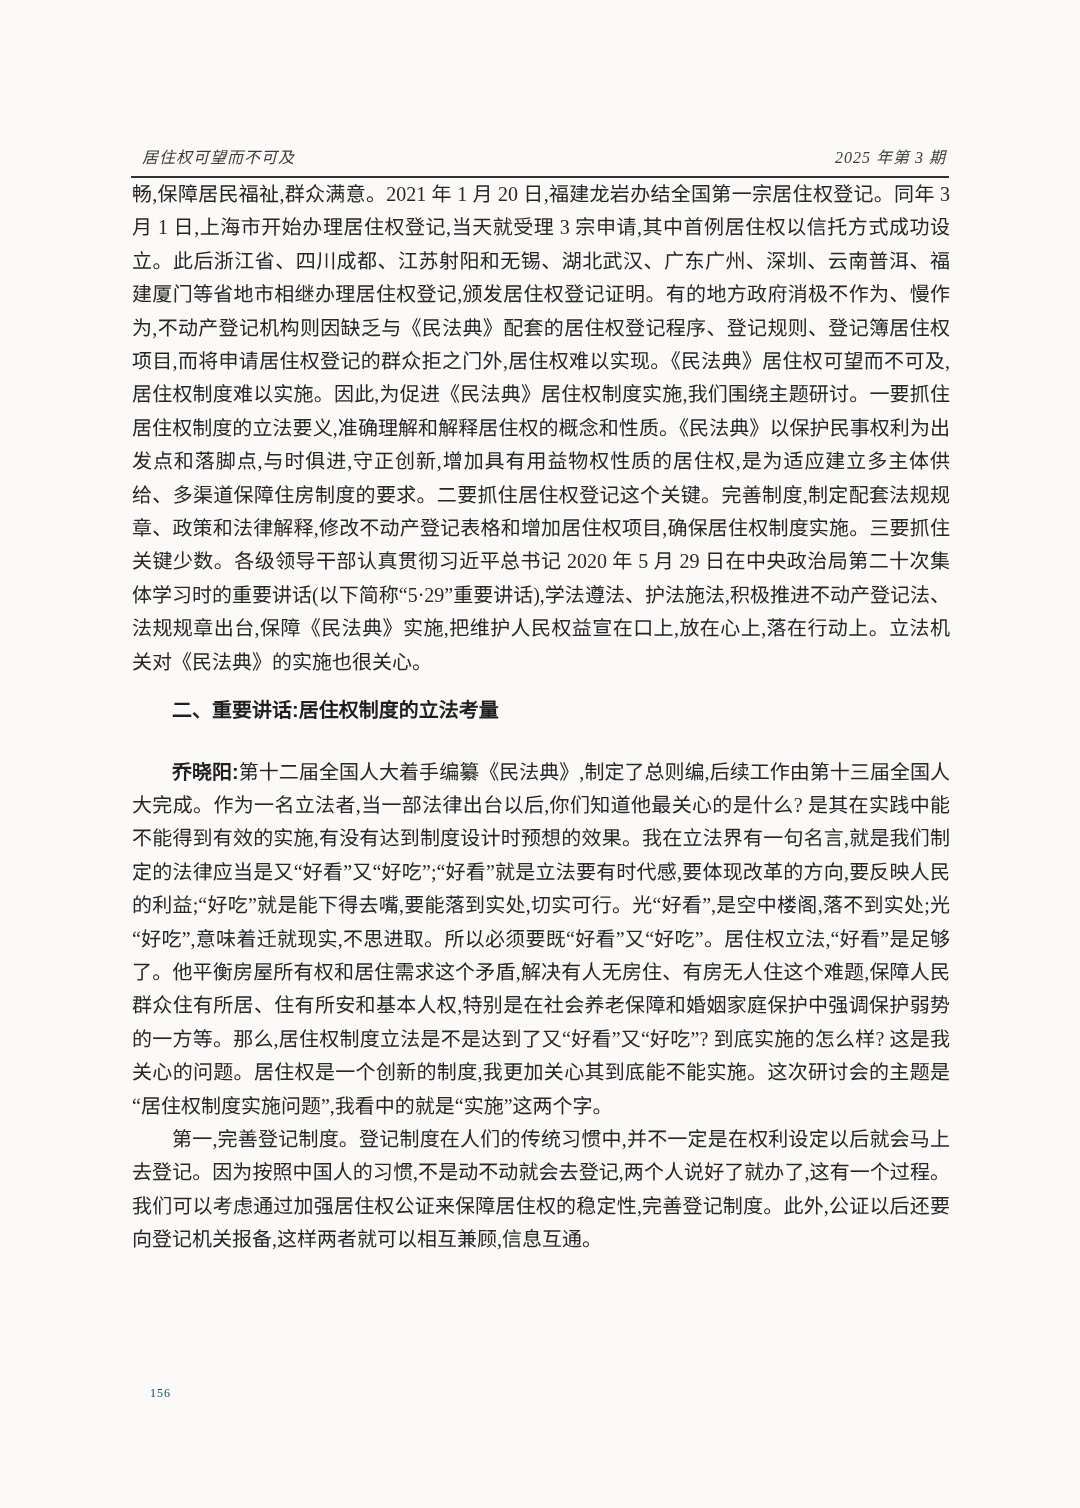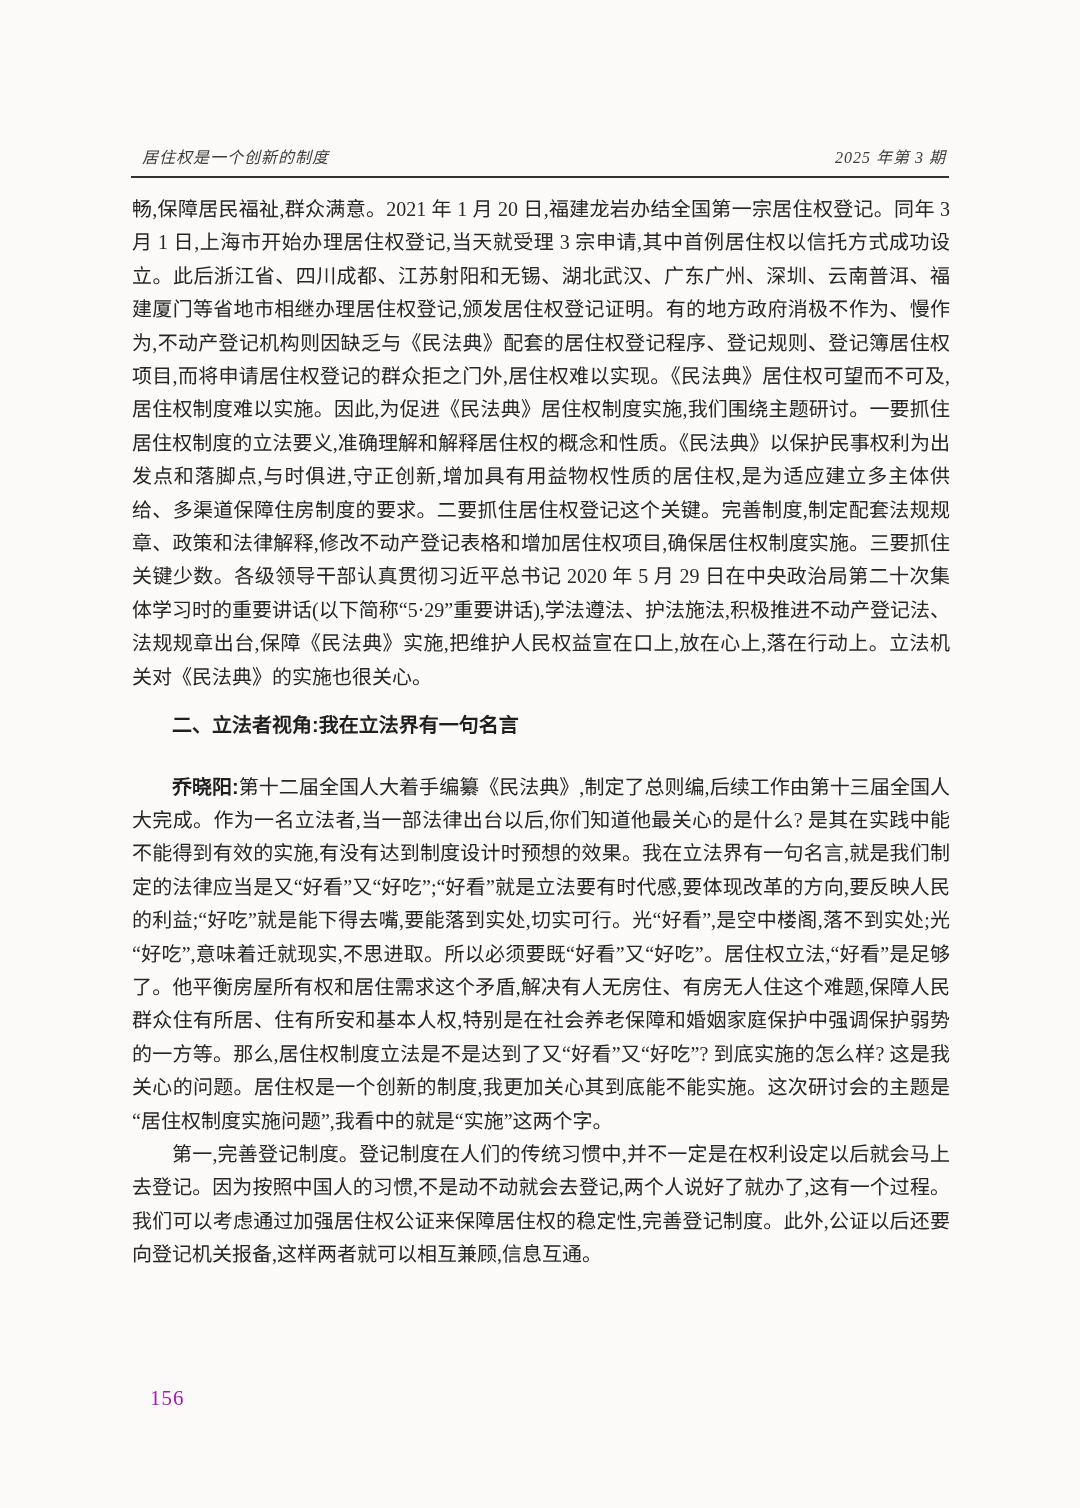--- a/index.html
+++ b/index.html
@@ -36,21 +36,21 @@
     left: 131px;
     top: 176px;
     width: 818px;
     height: 2px;
     background: #323232;
   }
   
   .content {
     position: absolute;
     left: 132px;
-    top: 193px;
+    top: 178px;
     width: 818px;
     font-size: 20px;
     line-height: 33.4px;
     text-align: justify;
     color: #262626;
   }
   .content p {
     margin: 0;
     padding: 0;
   }
@@ -68,42 +68,42 @@
   }
   .speaker {
     font-weight: bold;
     font-family: "Liberation Sans", "DejaVu Sans", sans-serif;
     color: #1f1f1f;
   }
   .page-number {
     position: absolute;
     left: 150px;
     top: 1386px;
-    font-size: 21px;
-    color: #a21caf;
+    font-size: 12px;
+    color: #0c4a6e;
     letter-spacing: 1px;
   }
 </style>
 </head>
 <body>
 
 <div class="page">
 
   <div class="running-head">
-    <span>居住权是一个创新的制度</span>
+    <span>居住权可望而不可及</span>
     <span>2025 年第 3 期</span>
   </div>
 
   <div class="head-rule"></div>
 
   <div class="content">
 
     <p>畅,保障居民福祉,群众满意。2021 年 1 月 20 日,福建龙岩办结全国第一宗居住权登记。同年 3 月 1 日,上海市开始办理居住权登记,当天就受理 3 宗申请,其中首例居住权以信托方式成功设立。此后浙江省、四川成都、江苏射阳和无锡、湖北武汉、广东广州、深圳、云南普洱、福建厦门等省地市相继办理居住权登记,颁发居住权登记证明。有的地方政府消极不作为、慢作为,不动产登记机构则因缺乏与《民法典》配套的居住权登记程序、登记规则、登记簿居住权项目,而将申请居住权登记的群众拒之门外,居住权难以实现。《民法典》居住权可望而不可及,居住权制度难以实施。因此,为促进《民法典》居住权制度实施,我们围绕主题研讨。一要抓住居住权制度的立法要义,准确理解和解释居住权的概念和性质。《民法典》以保护民事权利为出发点和落脚点,与时俱进,守正创新,增加具有用益物权性质的居住权,是为适应建立多主体供给、多渠道保障住房制度的要求。二要抓住居住权登记这个关键。完善制度,制定配套法规规章、政策和法律解释,修改不动产登记表格和增加居住权项目,确保居住权制度实施。三要抓住关键少数。各级领导干部认真贯彻习近平总书记 2020 年 5 月 29 日在中央政治局第二十次集体学习时的重要讲话(以下简称“5·29”重要讲话),学法遵法、护法施法,积极推进不动产登记法、法规规章出台,保障《民法典》实施,把维护人民权益宣在口上,放在心上,落在行动上。立法机关对《民法典》的实施也很关心。</p>
 
-    <p class="section-heading">二、立法者视角:我在立法界有一句名言</p>
+    <p class="section-heading">二、重要讲话:居住权制度的立法考量</p>
 
     <p class="para-indent"><span class="speaker">乔晓阳:</span><span>第十二届全国人大着手编纂《民法典》,制定了总则编,后续工作由第十三届全国人大完成。作为一名立法者,当一部法律出台以后,你们知道他最关心的是什么? 是其在实践中能不能得到有效的实施,有没有达到制度设计时预想的效果。我在立法界有一句名言,就是我们制定的法律应当是又“好看”又“好吃”;“好看”就是立法要有时代感,要体现改革的方向,要反映人民的利益;“好吃”就是能下得去嘴,要能落到实处,切实可行。光“好看”,是空中楼阁,落不到实处;光“好吃”,意味着迁就现实,不思进取。所以必须要既“好看”又“好吃”。居住权立法,“好看”是足够了。他平衡房屋所有权和居住需求这个矛盾,解决有人无房住、有房无人住这个难题,保障人民群众住有所居、住有所安和基本人权,特别是在社会养老保障和婚姻家庭保护中强调保护弱势的一方等。那么,居住权制度立法是不是达到了又“好看”又“好吃”? 到底实施的怎么样? 这是我关心的问题。居住权是一个创新的制度,我更加关心其到底能不能实施。这次研讨会的主题是“居住权制度实施问题”,我看中的就是“实施”这两个字。</span></p>
 
 
     <p class="para-indent">第一,完善登记制度。登记制度在人们的传统习惯中,并不一定是在权利设定以后就会马上去登记。因为按照中国人的习惯,不是动不动就会去登记,两个人说好了就办了,这有一个过程。我们可以考虑通过加强居住权公证来保障居住权的稳定性,完善登记制度。此外,公证以后还要向登记机关报备,这样两者就可以相互兼顾,信息互通。</p>
 
   </div>
 
   <div class="page-number">156</div>
 

